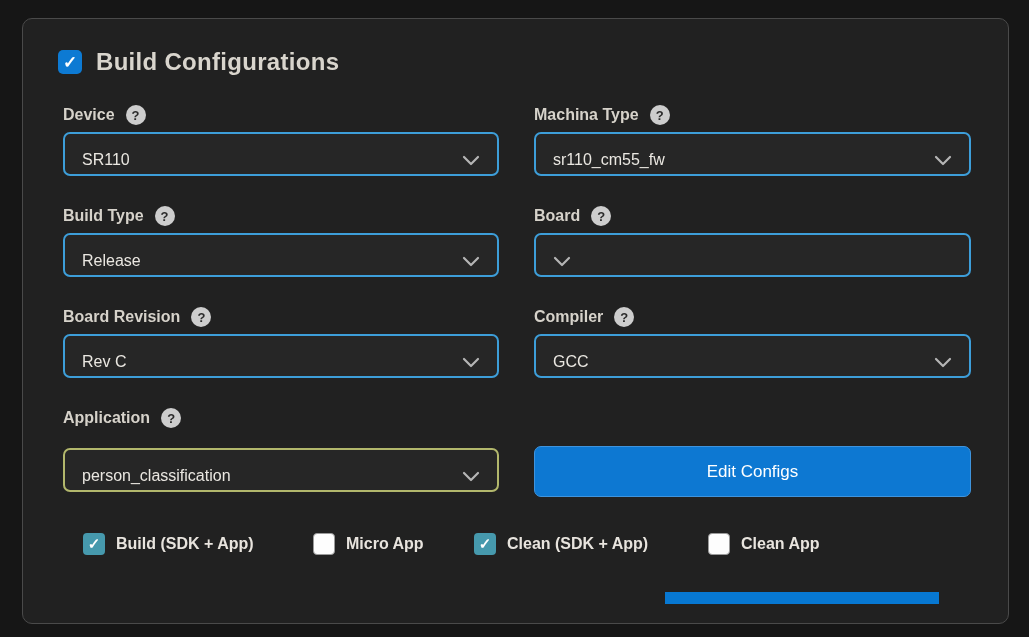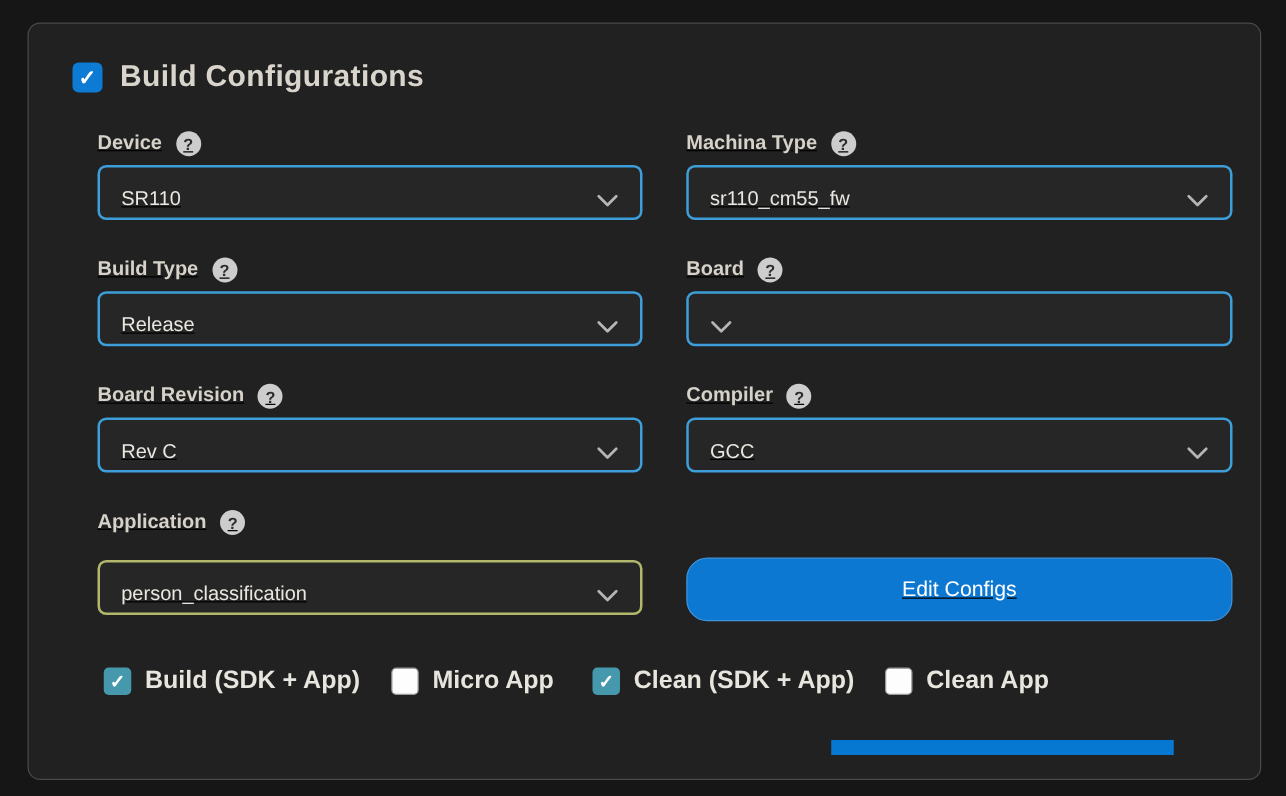--- a/index.html
+++ b/index.html
@@ -33,27 +33,26 @@
     cursor: pointer;
   }
   .page-title {
     margin: 0;
     font-size: 24px; font-weight: bold;
     color: #d9d5cd;
     letter-spacing: 0.3px;
   }
   .grid {
     position: absolute;
-    left: 55px; top: 85px;
+    left: 40px; top: 85px;
     width: 908px;
     display: grid;
     grid-template-columns: 436px 437px;
     column-gap: 35px;
     row-gap: 29px;
-    text-decoration: underline;
   }
   .field .label-row {
     display: flex; align-items: center; gap: 11px;
     height: 22px;
     margin-bottom: 6px;
   }
   .field.app-field .label-row { margin-bottom: 19px; }
   .field-label {
     font-size: 16px; font-weight: bold;
     color: #d6d2ca;
@@ -80,21 +79,21 @@
   }
   .select.olive-border { border-color: #b2b76c; }
   .chevron-wrap { display: flex; align-items: center; }
   .btn-edit {
     align-self: end;
     width: 100%;
     height: 51px;
     margin-bottom: -5px;
     background: #0d78d2;
     border: 1px solid #3f94dd;
-    border-radius: 17px;
+    border-radius: 7px;
     color: #ffffff;
     font-size: 17px;
     display: flex; align-items: center; justify-content: center;
     cursor: pointer;
   }
   .cb-row {
     position: absolute;
     left: 55px; top: 514px;
     width: 908px; height: 24px;
   }
@@ -115,21 +114,21 @@
   .cb-box.checked {
     background: #4699ad;
     color: #ffffff; font-size: 15px; font-weight: bold;
   }
   .cb-box.unchecked {
     background: #fdfdfd;
     border: 1px solid #9a9a9a;
     color: transparent;
   }
   .cb-label {
-    font-size: 20px; font-weight: bold;
+    font-size: 16px; font-weight: bold;
     color: #e8e4de;
   }
   .progress-bar {
     position: absolute;
     left: 642px; top: 573px;
     width: 274px; height: 12px;
     background: #0778d2;
   }
 </style>
 </head>

